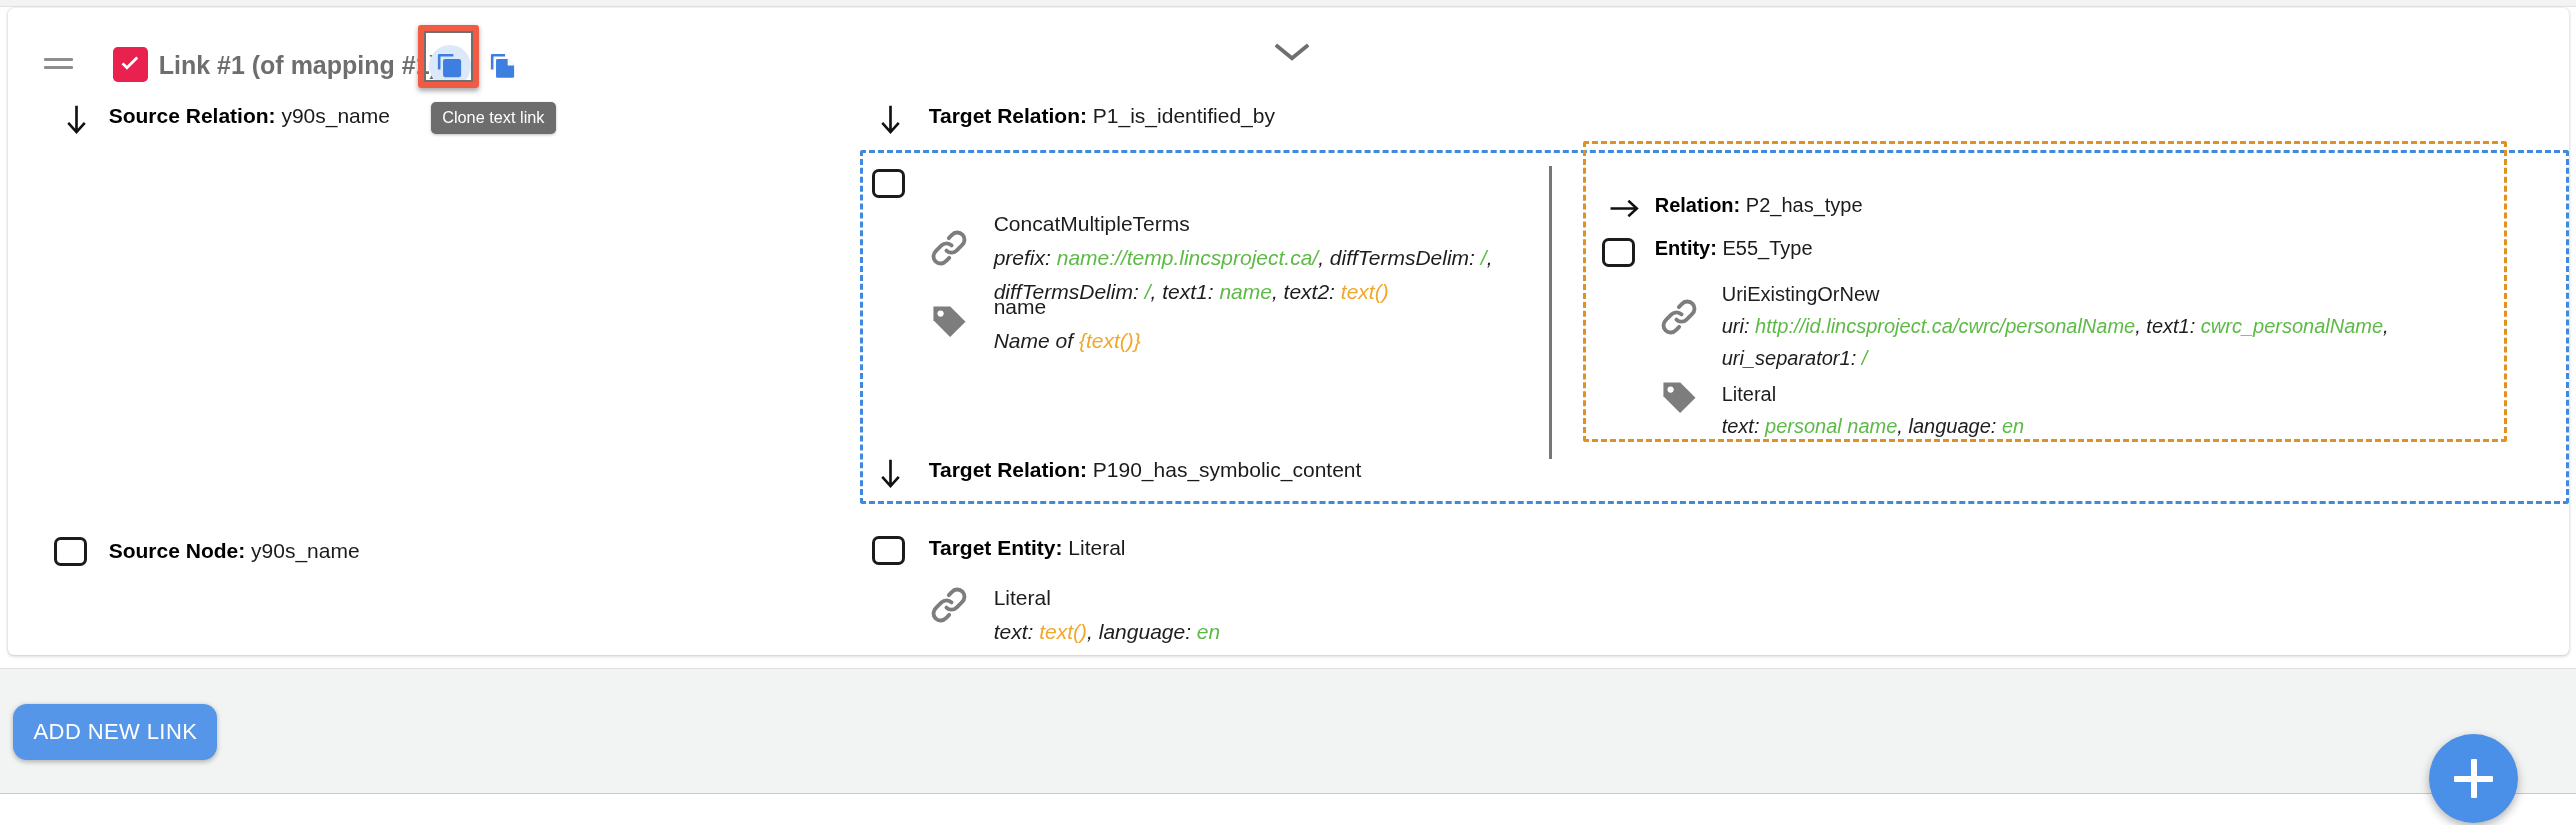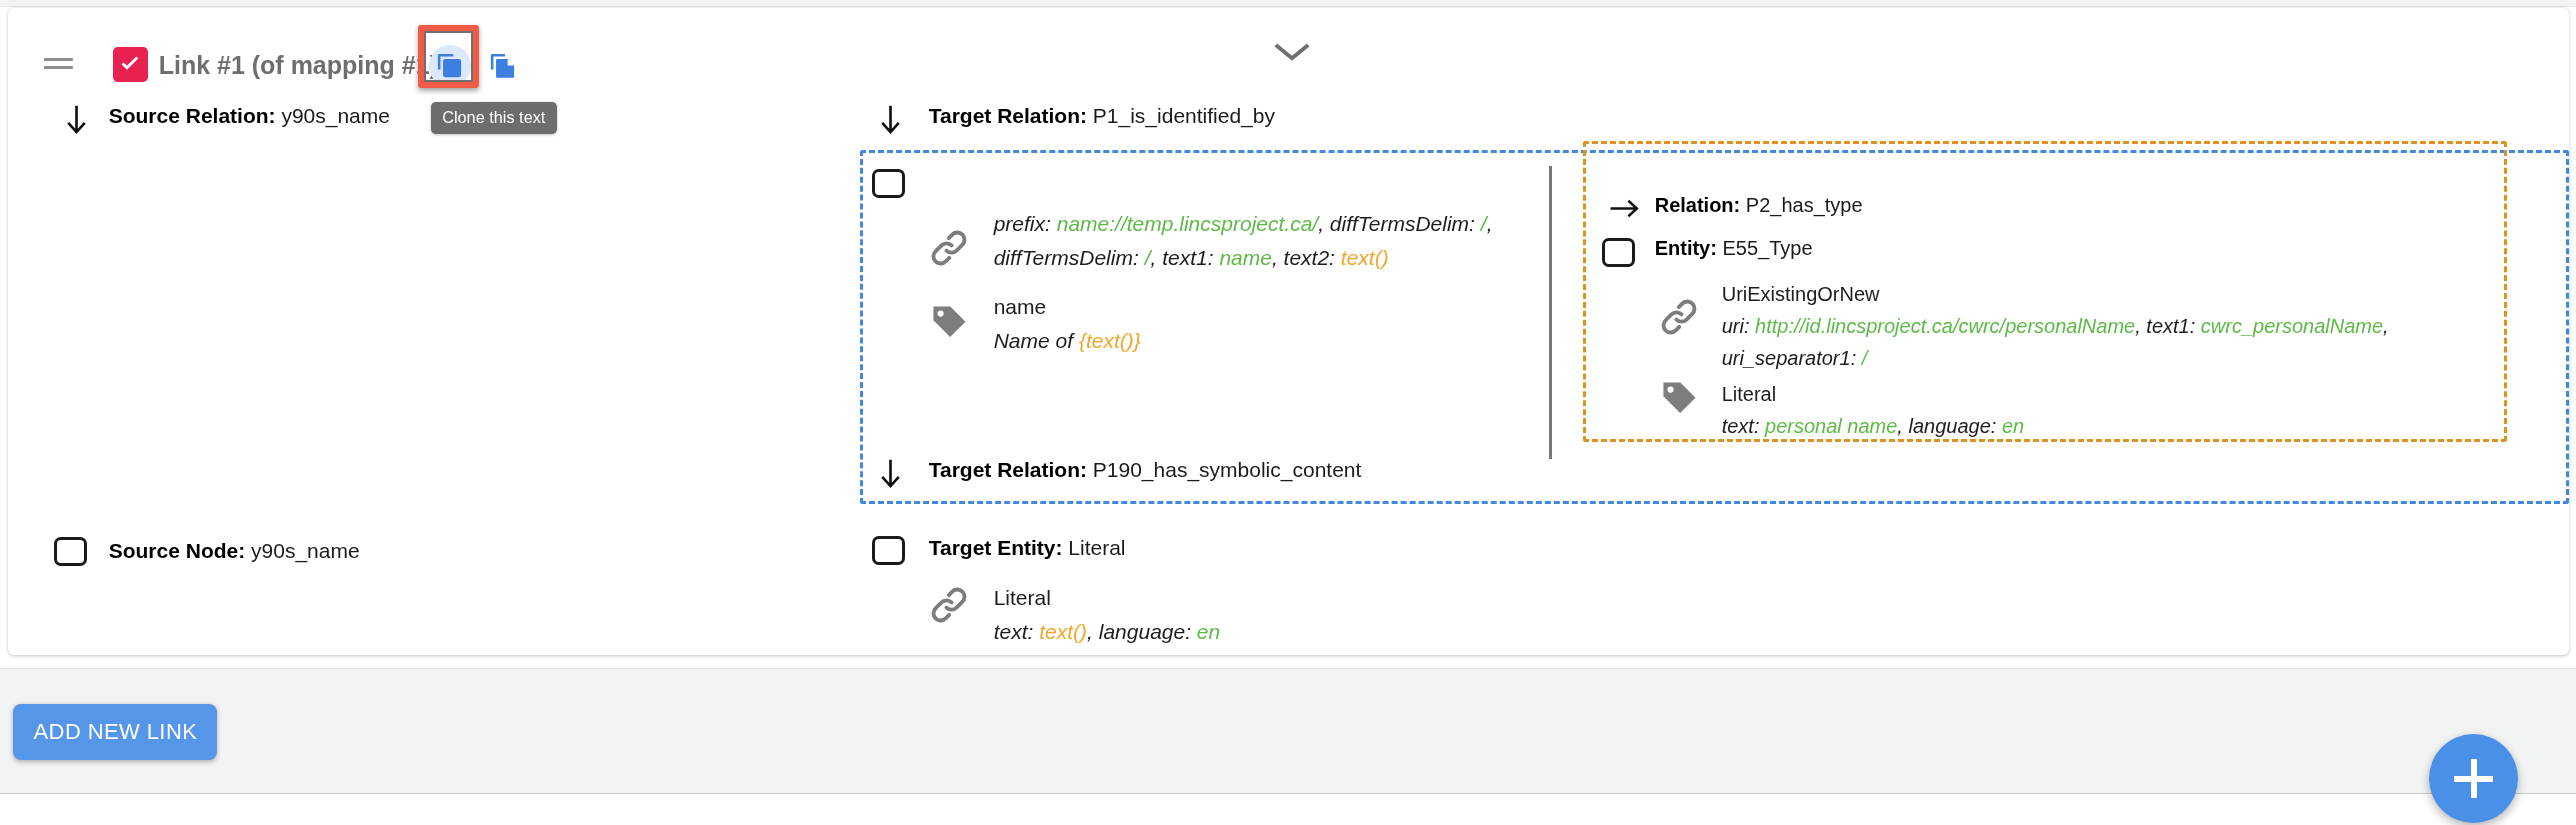--- a/index.html
+++ b/index.html
@@ -95,21 +95,21 @@
   .o  { color:#f0a72a; font-style:italic; }
   .sep{ color:#1d1d1d; font-style:italic; }
 
   
   .footer {
     position:absolute; left:0px; top:668px; width:2576px; height:126px;
     background:#f2f3f3; border-top:1px solid #e0e0e0; border-bottom:1px solid #c9c9c9;
   }
   .add-link-btn {
     position:absolute; left:13.4px; top:704px; width:204px; height:56px;
-    background:#5596e8; color:#fff; border:none; border-radius:8px;
+    background:#5596e8; color:#fff; border:none; border-radius:14px;
     font-size:22px; font-family:"Liberation Sans", sans-serif; letter-spacing:0.4px;
     cursor:pointer; box-shadow:0 1.9px 4.8px rgba(0,0,0,.28);
   }
   .fab {
     position:absolute; left:2429px; top:734px; width:89px; height:89px;
     background:#4a90e8; border-radius:50%; cursor:pointer;
     box-shadow:0 3.8px 9.6px rgba(0,0,0,.3);
   }
   .fab .plus-h { position:absolute; left:25px; top:42px; width:39px; height:5.7px; background:#fff; border-radius:1px;}
   .fab .plus-v { position:absolute; left:42px; top:25px; width:5.7px; height:39px; background:#fff; border-radius:1px;}
@@ -149,21 +149,21 @@
         <path d="M3 15V4a1 1 0 0 1 1-1h10v2H5v10H3z" fill="#3c7fe0"></path>
         <path d="M8 7h8l5 5v8.5a1 1 0 0 1-1 1H8a1 1 0 0 1-1-1V8a1 1 0 0 1 1-1z" fill="#3c7fe0"></path>
         <path d="M16 7v5h5" fill="#ffffff"></path>
       </svg>
     </div>
 
     <div class="annot">
       <div class="annot-inner"></div>
     </div>
 
-    <div class="tooltip">Clone this text</div>
+    <div class="tooltip">Clone text link</div>
 
     <div class="collapse-chev">
       <svg width="40" height="27" viewBox="0 0 24 16">
         <path d="M3.2 4.2 12 11.4l8.8-7.2" fill="none" stroke="#6f6f6f" stroke-width="2.3" stroke-linecap="square"></path>
       </svg>
     </div>
 
     <div class="arrow-down" style="left:56px; top:96px;">
       <svg width="25" height="33" viewBox="0 0 14 20">
         <path d="M7 1v15M2 11.5 7 17l5-5.5" fill="none" stroke="#111" stroke-width="1.6"></path>
@@ -194,20 +194,21 @@
 
     <div class="sqbox" style="left:864px; top:161px;"></div>
 
     <div class="glyph" style="left:919px; top:218px;">
       <svg width="44" height="44" viewBox="0 0 24 24">
         <path d="M10.6 13.4a3.9 3.9 0 0 0 5.5 0l3-3a3.9 3.9 0 1 0-5.5-5.5l-1.7 1.7" fill="none" stroke="#7d7d7d" stroke-width="2.1" stroke-linecap="round"></path>
         <path d="M13.4 10.6a3.9 3.9 0 0 0-5.5 0l-3 3a3.9 3.9 0 1 0 5.5 5.5l1.7-1.7" fill="none" stroke="#7d7d7d" stroke-width="2.1" stroke-linecap="round"></path>
       </svg>
     </div>
     <div class="attr" style="left:986px; top:199px; width:522px;">
+      <div class="plain">ConcatMultipleTerms</div>
       <div>
         <span class="it">prefix:</span>
         <span class="g">name://temp.lincsproject.ca/</span><span class="sep">,</span>
         <span class="it">diffTermsDelim:</span>
         <span class="g">/</span><span class="sep">,</span>
         <span class="it">diffTermsDelim:</span>
         <span class="g">/</span><span class="sep">,</span>
         <span class="it">text1:</span>
         <span class="g">name</span><span class="sep">,</span>
         <span class="it">text2:</span>

